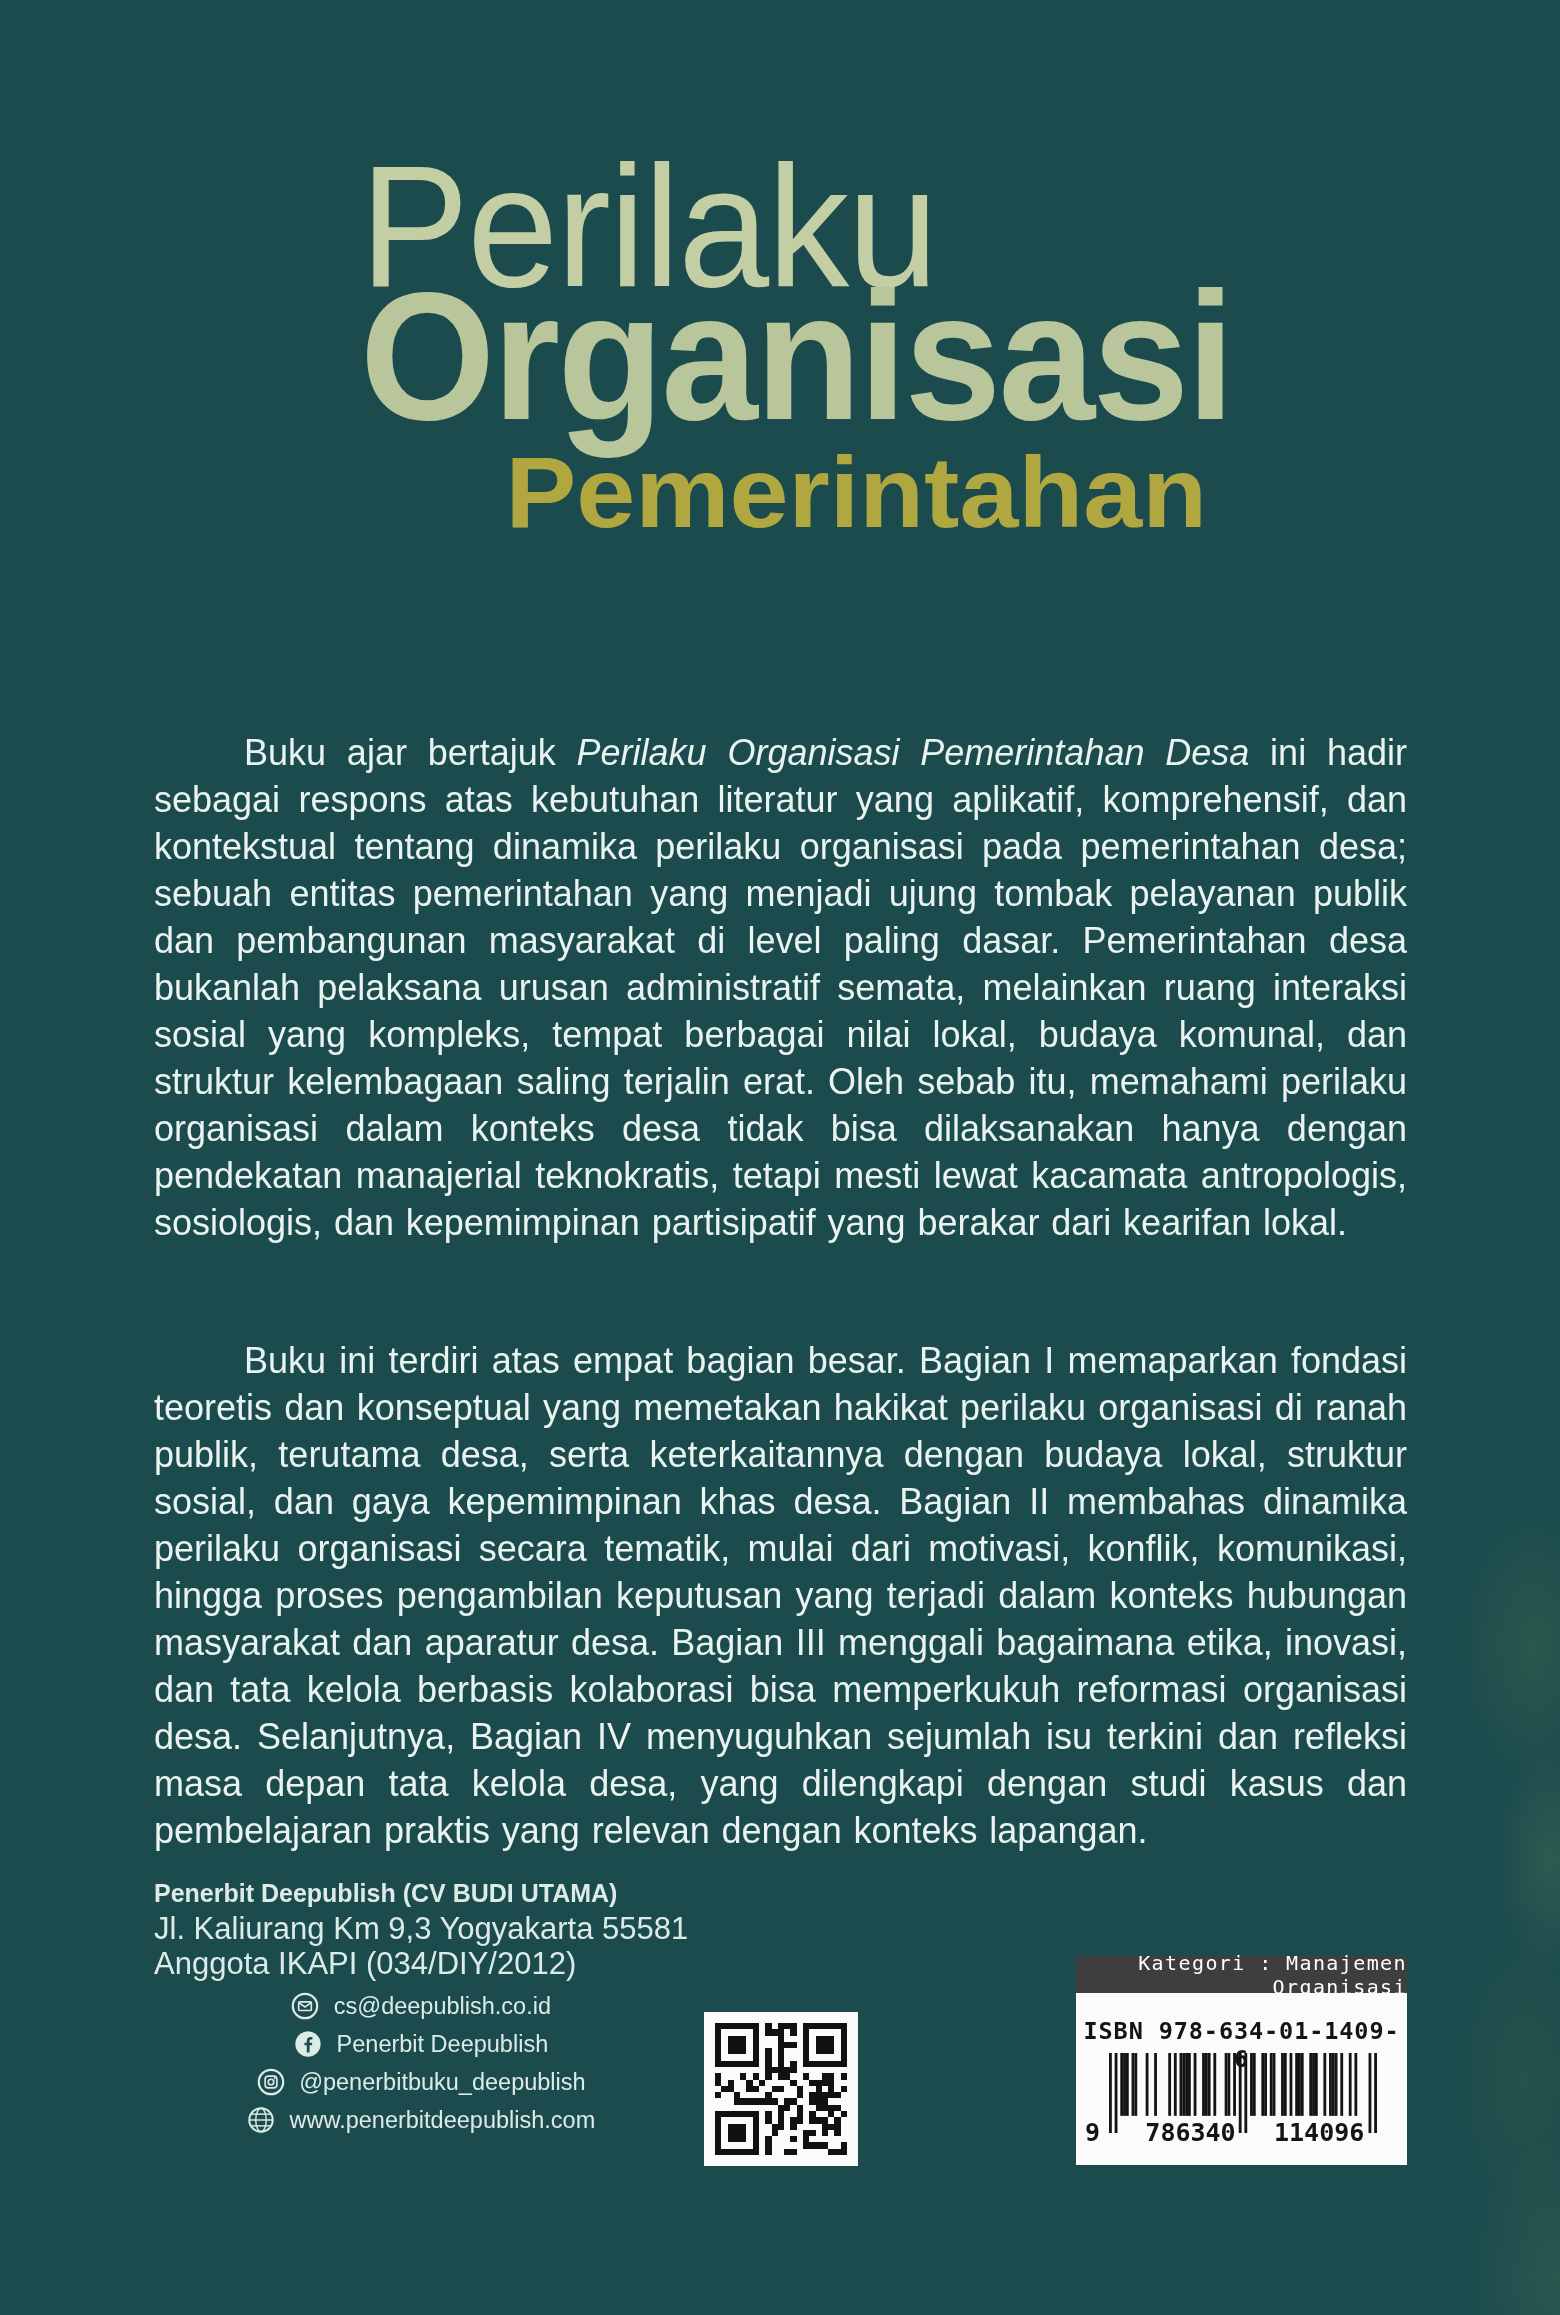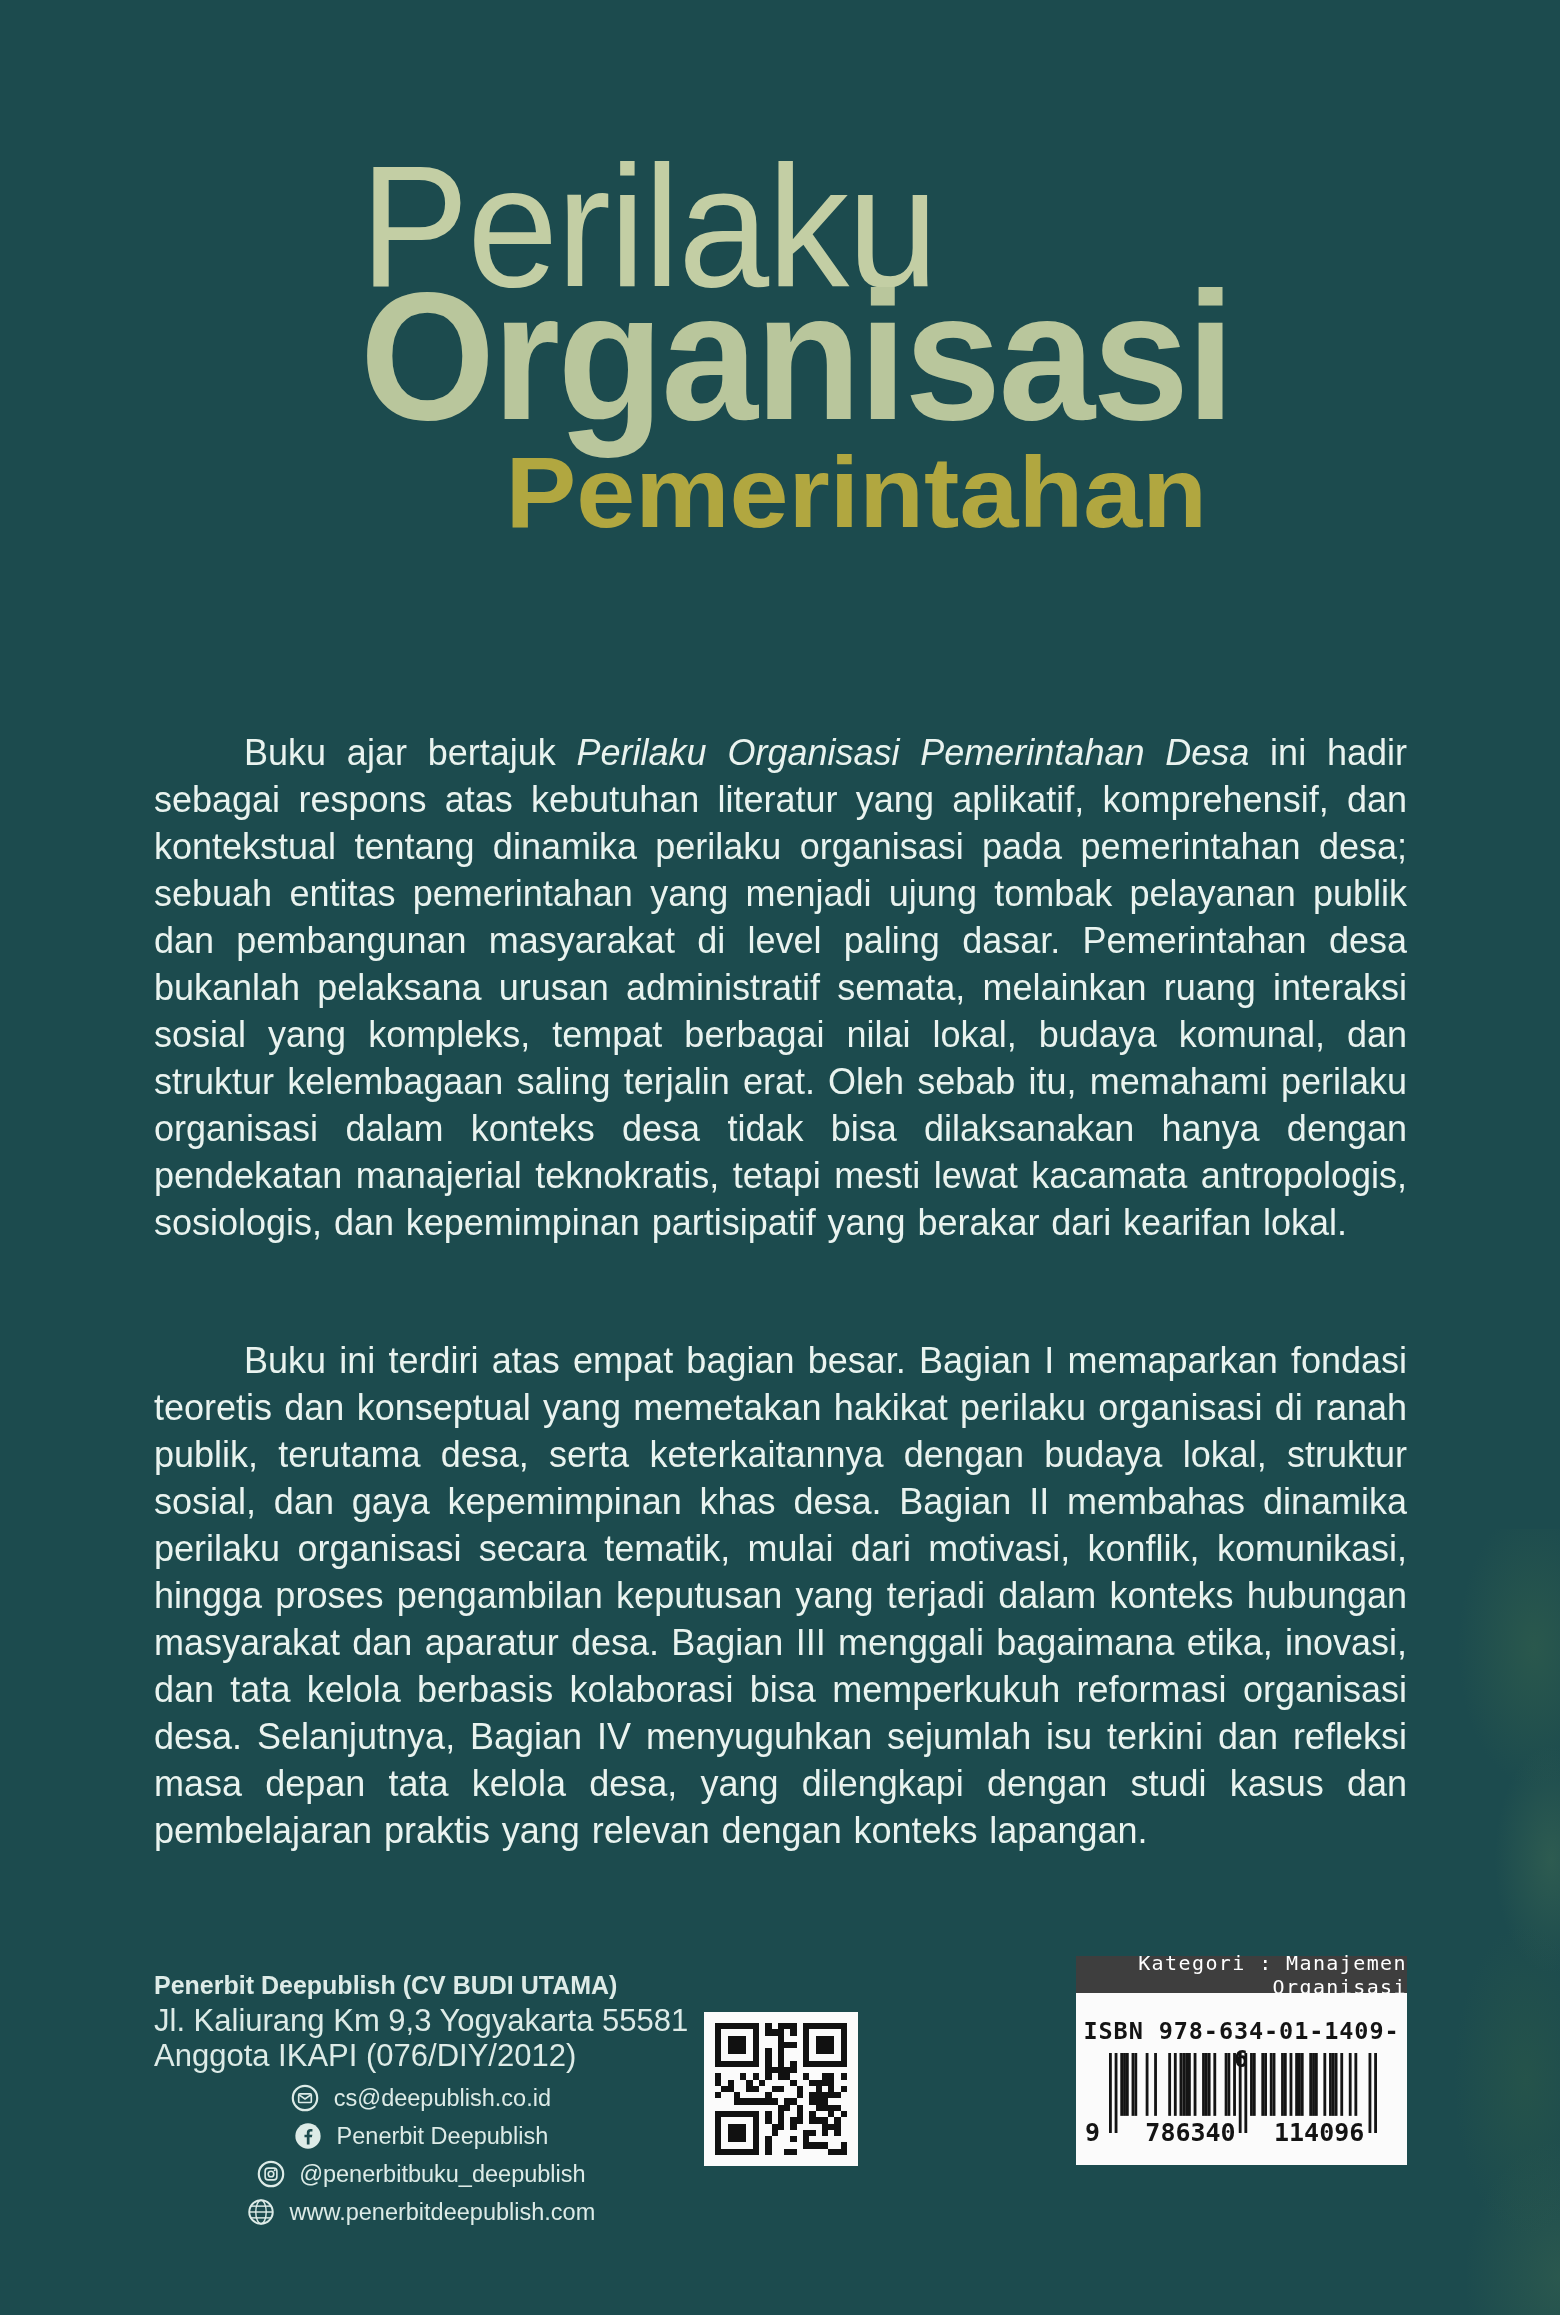--- a/index.html
+++ b/index.html
@@ -39,21 +39,21 @@
   .para{
     position:absolute;left:154px;width:1253px;
     color:var(--body-text);
     font-size:36px;line-height:47px;
     text-align:justify;text-indent:90px;
     word-spacing:1.8px;
   }
   .p1{top:729px;}
   .p2{top:1337px;}
   .para em{font-style:italic;}
-  .pub{position:absolute;left:154px;top:1968px;color:var(--publisher-text);}
+  .pub{position:absolute;left:154px;top:1876px;color:var(--publisher-text);}
   .pub-name{font-size:25px;font-weight:700;line-height:35px;}
   .pub-line{font-size:31px;line-height:35px;}
   .contacts{margin-top:11px;display:flex;flex-direction:column;gap:10px;align-items:center;}
   .contact-row{display:flex;align-items:center;gap:14.5px;}
   .cicon{width:28px;height:28px;flex:0 0 28px;display:inline-flex;}
   .cicon svg{width:28px;height:28px;}
   .contact-label{font-size:23.5px;}
   .qr{
     position:absolute;left:704px;top:2012px;width:154px;height:154px;
     background:var(--panel-white);
@@ -94,21 +94,21 @@
   <h1 class="title-word t2">Organisasi</h1>
   <h1 class="title-word t3">Pemerintahan</h1>
 
   <p class="para p1"><span>Buku ajar bertajuk </span><em>Perilaku Organisasi Pemerintahan Desa</em><span> ini hadir sebagai respons atas kebutuhan literatur yang aplikatif, komprehensif, dan kontekstual tentang dinamika perilaku organisasi pada pemerintahan desa; sebuah entitas pemerintahan yang menjadi ujung tombak pelayanan publik dan pembangunan masyarakat di level paling dasar. Pemerintahan desa bukanlah pelaksana urusan administratif semata, melainkan ruang interaksi sosial yang kompleks, tempat berbagai nilai lokal, budaya komunal, dan struktur kelembagaan saling terjalin erat. Oleh sebab itu, memahami perilaku organisasi dalam konteks desa tidak bisa dilaksanakan hanya dengan pendekatan manajerial teknokratis, tetapi mesti lewat kacamata antropologis, sosiologis, dan kepemimpinan partisipatif yang berakar dari kearifan lokal.</span></p>
 
   <p class="para p2">Buku ini terdiri atas empat bagian besar. Bagian I memaparkan fondasi teoretis dan konseptual yang memetakan hakikat perilaku organisasi di ranah publik, terutama desa, serta keterkaitannya dengan budaya lokal, struktur sosial, dan gaya kepemimpinan khas desa. Bagian II membahas dinamika perilaku organisasi secara tematik, mulai dari motivasi, konflik, komunikasi, hingga proses pengambilan keputusan yang terjadi dalam konteks hubungan masyarakat dan aparatur desa. Bagian III menggali bagaimana etika, inovasi, dan tata kelola berbasis kolaborasi bisa memperkukuh reformasi organisasi desa. Selanjutnya, Bagian IV menyuguhkan sejumlah isu terkini dan refleksi masa depan tata kelola desa, yang dilengkapi dengan studi kasus dan pembelajaran praktis yang relevan dengan konteks lapangan.</p>
 
   <div class="pub">
     <div class="pub-name">Penerbit Deepublish (CV BUDI UTAMA)</div>
     <div class="pub-line">Jl. Kaliurang Km 9,3 Yogyakarta 55581</div>
-    <div class="pub-line">Anggota IKAPI (076/DIY/2012)</div>
+    <div class="pub-line">Anggota IKAPI (034/DIY/2012)</div>
 
     <div class="contacts">
       <div class="contact-row">
         <span class="cicon">
           <svg viewBox="0 0 31 31">
               <circle cx="15.5" cy="15.5" r="13.5" fill="none" stroke="#ddebe7" stroke-width="2.4"></circle>
               <rect x="8.5" y="11" width="14" height="9.5" rx="1.2" fill="none" stroke="#ddebe7" stroke-width="1.8"></rect>
               <polyline points="9,12 15.5,16.5 22,12" fill="none" stroke="#ddebe7" stroke-width="1.8"></polyline>
             </svg>
         </span>

